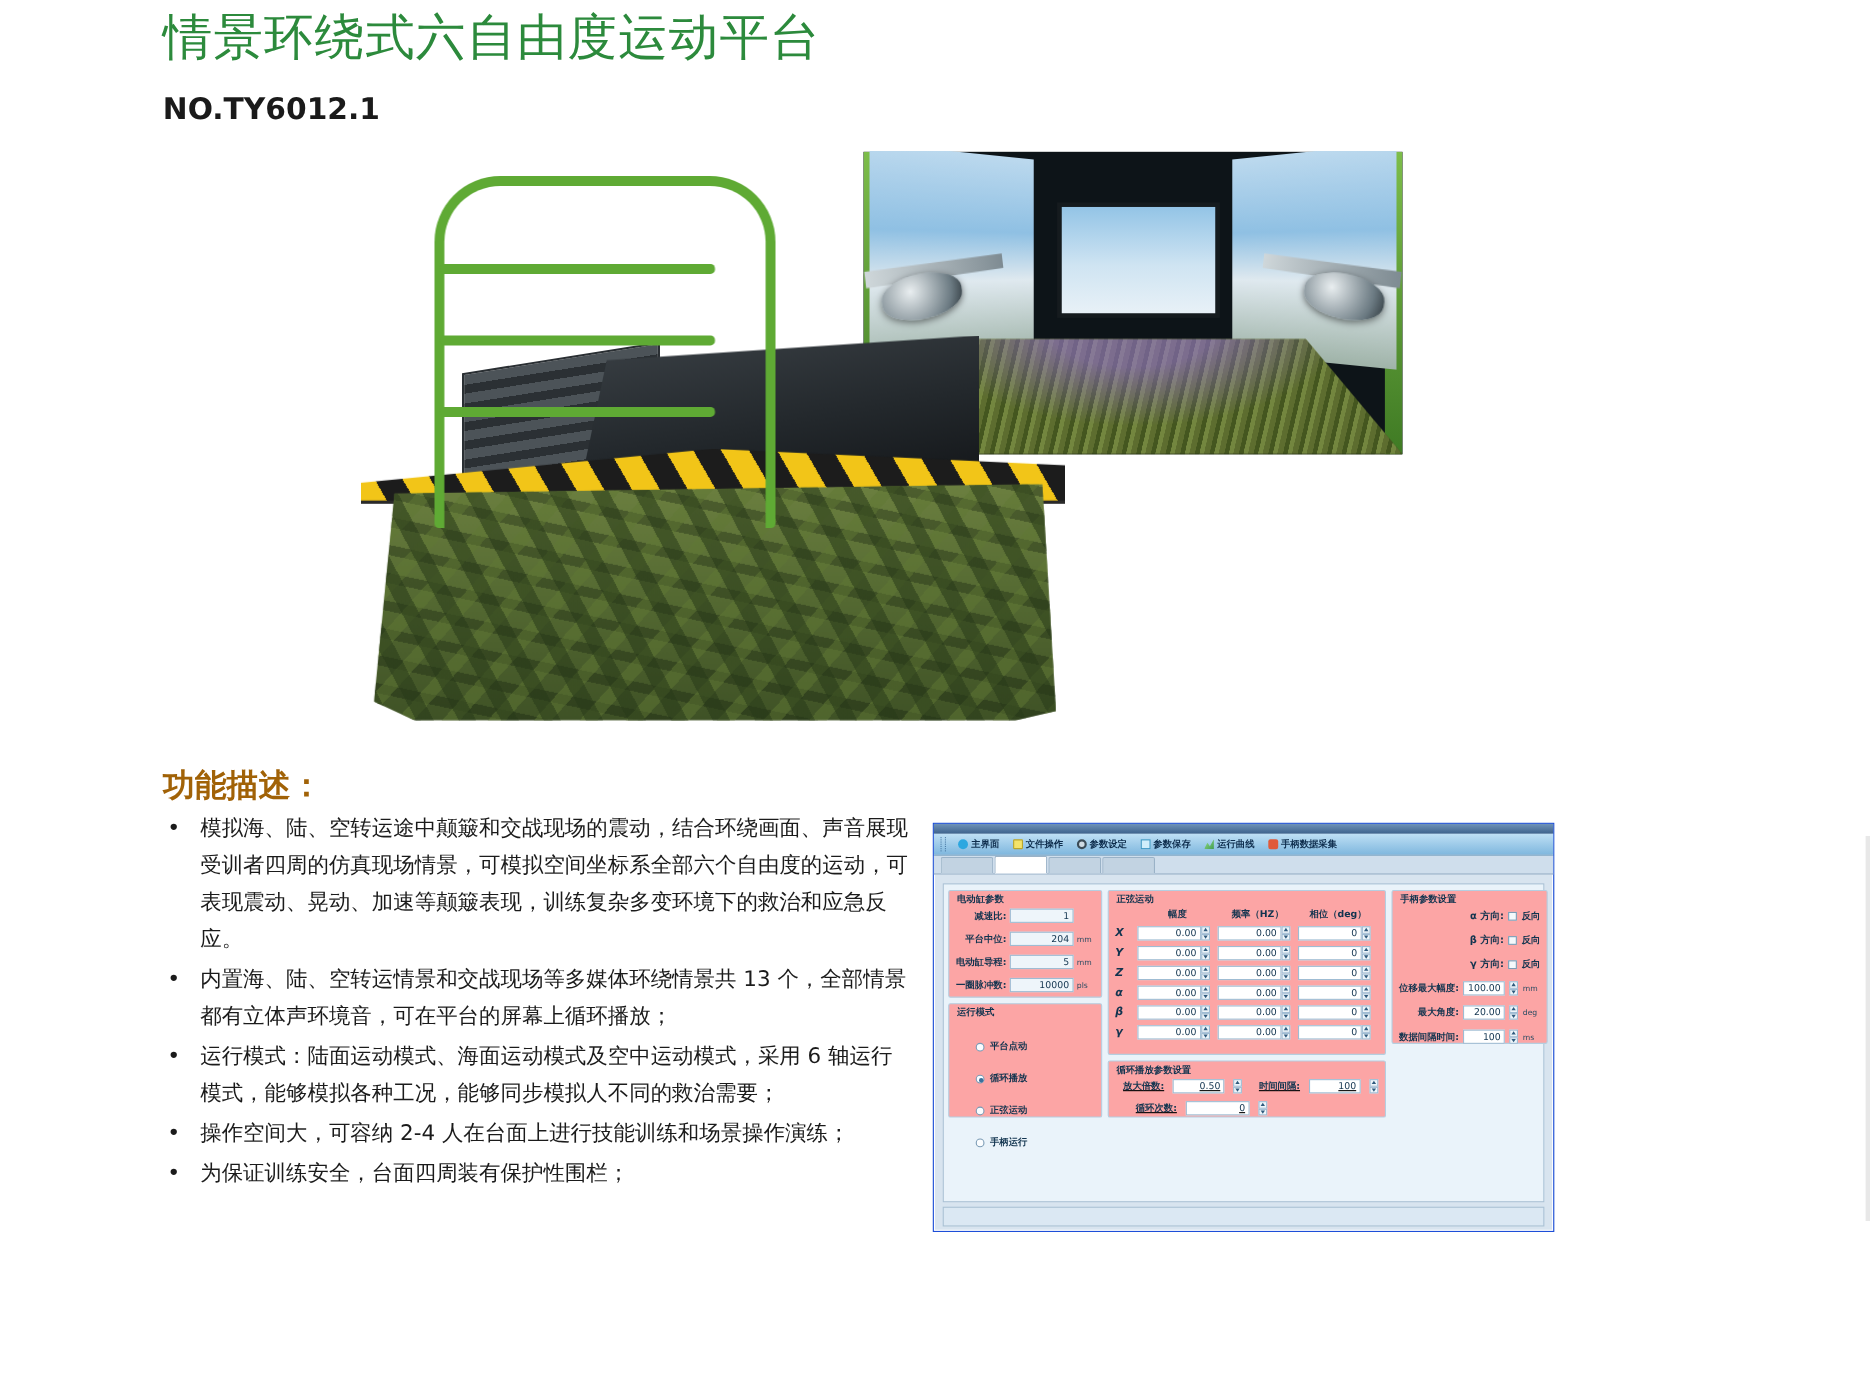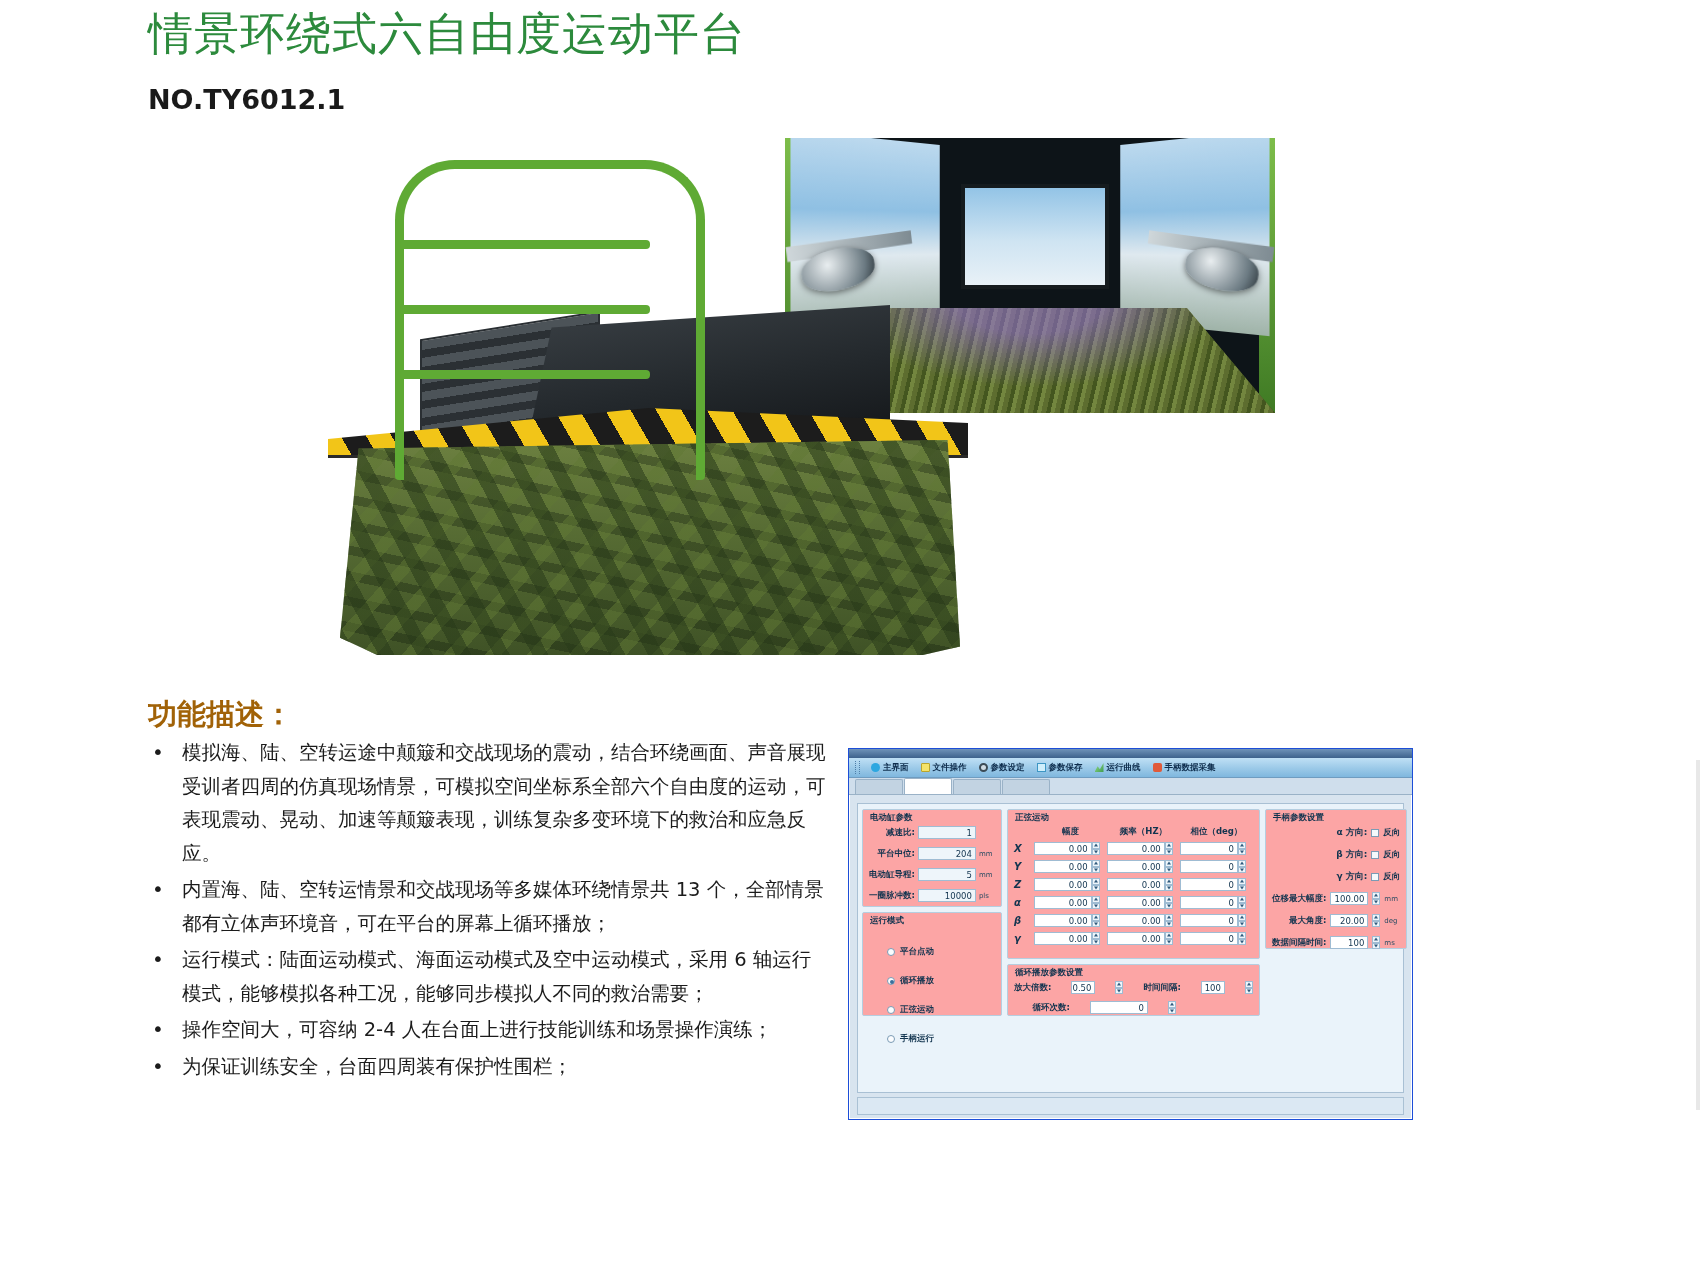--- a/index.html
+++ b/index.html
@@ -225,21 +225,21 @@
     content:""; position:absolute; left:2px; top:2px; width:4px; height:4px;
     border-radius:50%; background:#3a6f9c;
   }
   .rmlab { font-size:8.5px; font-weight:bold; color:#12344f; }
 
   .hrow { display:flex; align-items:center; justify-content:flex-end; gap:4px; margin-bottom:9px; }
   .hlab { font-size:9px; font-weight:bold; color:#12344f; white-space:nowrap; }
   .chk { width:8px; height:8px; border:1px solid #7b9bb5; background:#f4f9fc; flex:0 0 auto; }
   .chklab { font-size:8.5px; font-weight:bold; color:#12344f; }
 
-  .loop-grid { display:flex; align-items:center; gap:20px; margin-bottom:7px; }
+  .loop-grid { display:flex; align-items:center; gap:8px; margin-bottom:7px;text-decoration:underline; }
 
   #sw-statusbar {
     position:absolute; left:8px; right:8px; bottom:4px; height:18px;
     background:#dbe8f3; border:1px solid #aac1d4;
   }
   .edge-mark { position:absolute; right:0; top:760px; width:4px; height:350px; background:#e8e8e8; }
 </style>
 </head>
 <body>
 

